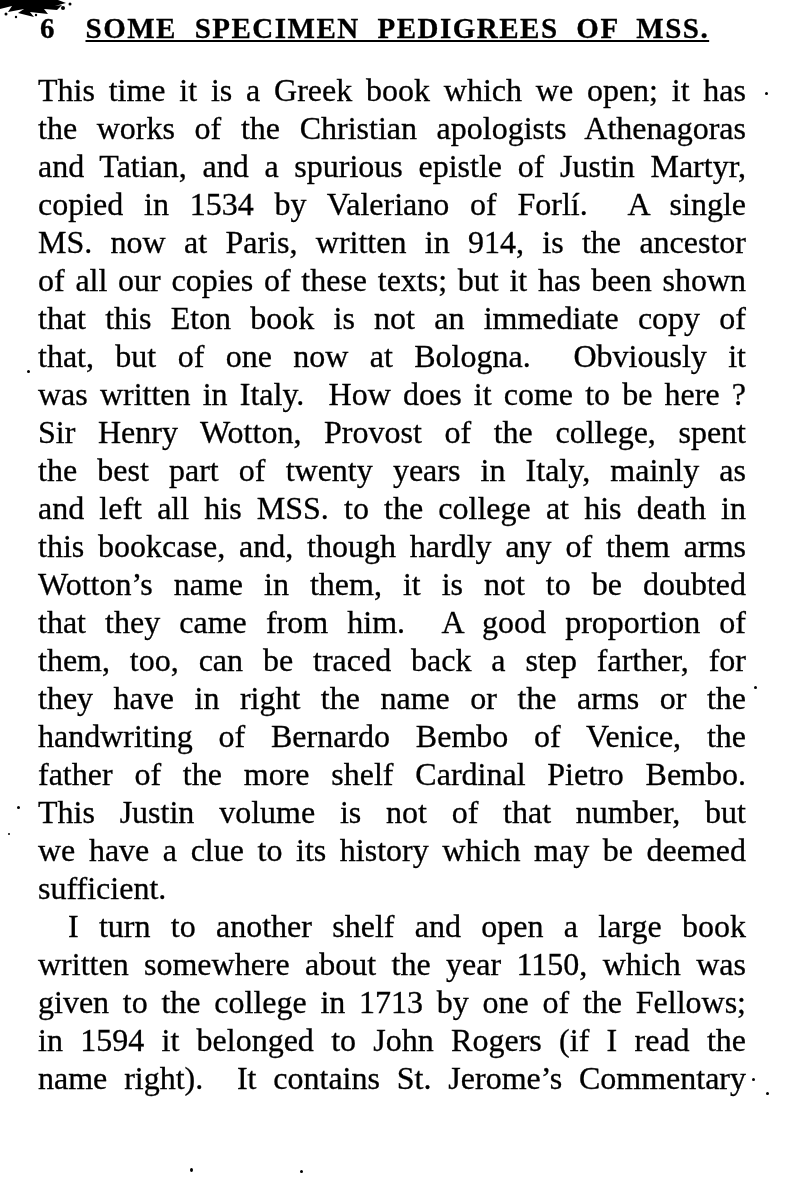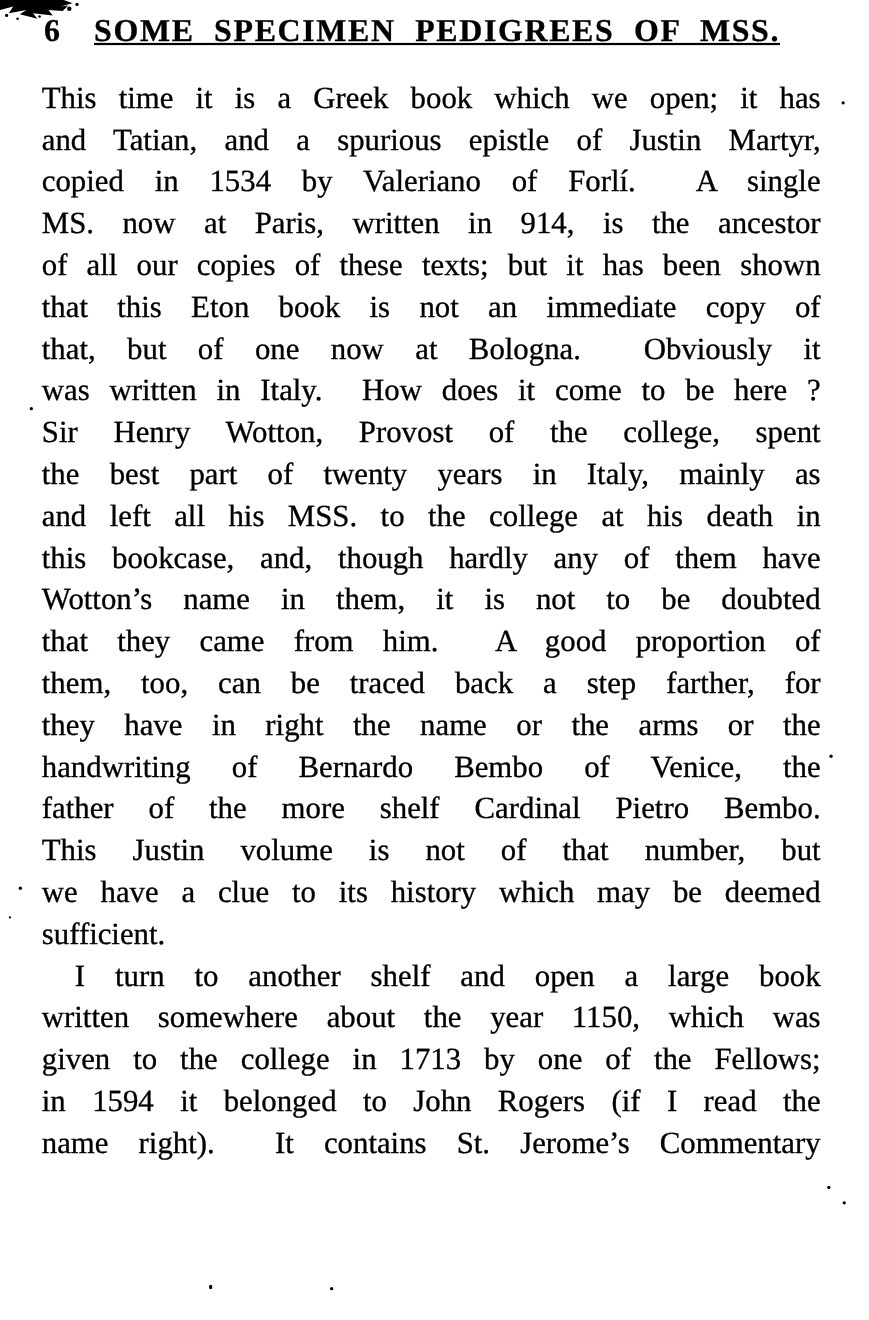--- a/index.html
+++ b/index.html
@@ -34,21 +34,21 @@
     letter-spacing: 1.5px;
     word-spacing: 9px;
     text-decoration: underline;
   }
   
   .body-text {
     position: absolute;
     top: 71px;
     left: 38px;
     width: 708px;
-    font-size: 28px;
+    font-size: 32px;
     line-height: 38px;
   }
   .ln {
     height: 38px;
     text-align: justify;
     text-align-last: justify;
     white-space: pre-wrap;
     overflow: visible;
   }
   .ln.para-end {
@@ -85,31 +85,32 @@
     <circle cx="36" cy="15" r="1.2" fill="#000"></circle>
   </svg>
 
   <header class="running-head">
     <span class="pgnum">6</span>
     <span class="running-title">SOME SPECIMEN PEDIGREES OF MSS.</span>
   </header>
 
   <main class="body-text">
     <div class="ln">This time it is a Greek book which we open; it has</div>
+    <div class="ln">the works of the Christian apologists Athenagoras</div>
     <div class="ln">and Tatian, and a spurious epistle of Justin Martyr,</div>
     <div class="ln">copied in 1534 by Valeriano of Forlí.  A single</div>
     <div class="ln">MS. now at Paris, written in 914, is the ancestor</div>
     <div class="ln">of all our copies of these texts; but it has been shown</div>
     <div class="ln">that this Eton book is not an immediate copy of</div>
     <div class="ln">that, but of one now at Bologna.  Obviously it</div>
     <div class="ln">was written in Italy.  How does it come to be here ?</div>
     <div class="ln">Sir Henry Wotton, Provost of the college, spent</div>
     <div class="ln">the best part of twenty years in Italy, mainly as</div>
     <div class="ln">and left all his MSS. to the college at his death in</div>
-    <div class="ln">this bookcase, and, though hardly any of them have</div>
+    <div class="ln">this bookcase, and, though hardly any of them arms</div>
     <div class="ln">Wotton’s name in them, it is not to be doubted</div>
     <div class="ln">that they came from him.  A good proportion of</div>
     <div class="ln">them, too, can be traced back a step farther, for</div>
     <div class="ln">they have in right the name or the arms or the</div>
     <div class="ln">handwriting of Bernardo Bembo of Venice, the</div>
     <div class="ln">father of the more shelf Cardinal Pietro Bembo.</div>
     <div class="ln">This Justin volume is not of that number, but</div>
     <div class="ln">we have a clue to its history which may be deemed</div>
     <div class="ln para-end">sufficient.</div>
     <div class="ln indent">I turn to another shelf and open a large book</div>

